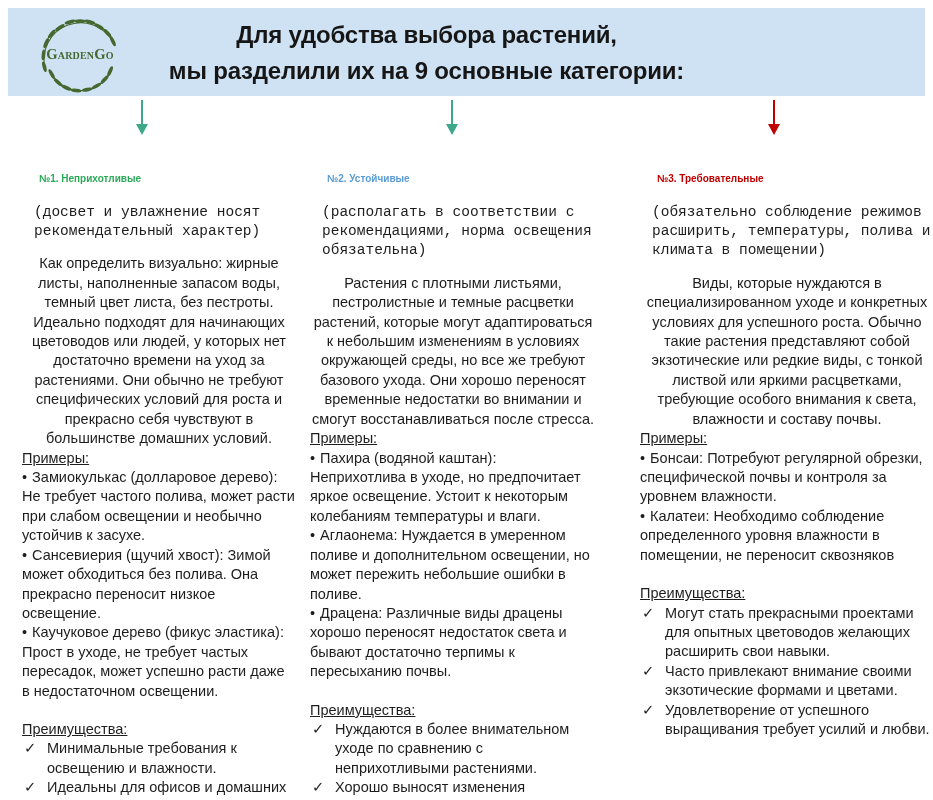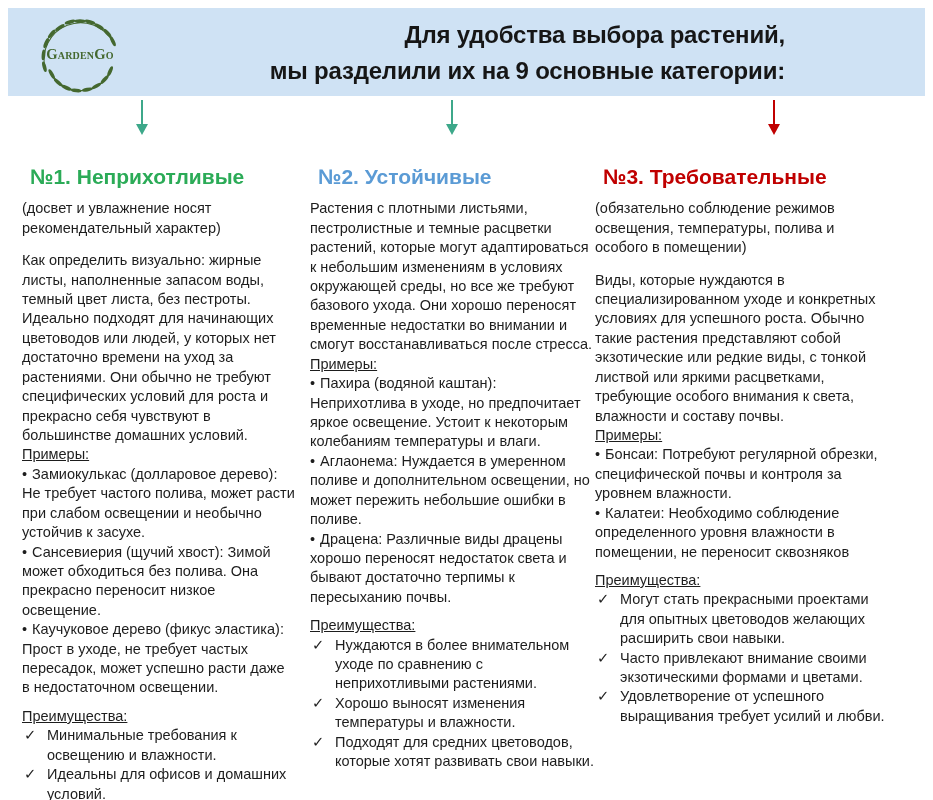--- a/index.html
+++ b/index.html
@@ -14,49 +14,49 @@
   }
   .logo{position:absolute;left:24px;top:4px;width:96px;height:84px;}
   .logo text{
     font-family:"Liberation Serif", serif;font-variant:small-caps;
     font-weight:600;font-size:16px;fill:var(--logo_green,#44682f);
     letter-spacing:0.2px;
   }
   .leaf{fill:var(--logo_green,#44682f);}
   .stem{stroke:var(--logo_green,#44682f);stroke-width:1.1;fill:none;}
   .title{
-    position:absolute;left:60px;right:140px;top:9px;text-align:right;
+    position:absolute;left:60px;right:140px;top:9px;text-align:center;
     font-size:24px;line-height:36px;font-weight:600;color:#161616;
     letter-spacing:-0.2px;
   }
   .arrow{position:absolute;top:100px;width:12px;height:36px;}
   .arrow .shaft{position:absolute;left:5px;top:0;width:1.6px;height:25px;}
   .arrow .head{
     position:absolute;left:0;top:24px;width:0;height:0;
     border-left:6px solid transparent;border-right:6px solid transparent;
     border-top:11px solid transparent;
   }
   .arrow.teal .shaft{background:var(--arrow_teal,#3da88a);}
   .arrow.teal .head{border-top-color:var(--arrow_teal,#3da88a);}
   .arrow.red .shaft{background:var(--arrow_red,#c00000);}
   .arrow.red .head{border-top-color:var(--arrow_red,#c00000);}
   .arrow1{left:136px;} .arrow2{left:446px;} .arrow3{left:768px;}
 
   .col{position:absolute;top:155px;font-size:14.5px;line-height:1.34;}
   .col1{left:22px;width:274px;}
   .col2{left:310px;width:286px;}
-  .col3{left:595px;width:294px;}
-  .col-heading{margin:8px;font-size:21px;font-weight:700;line-height:1.35;}
+  .col3{left:640px;width:294px;}
+  .col-heading{margin:17px;font-size:10px;font-weight:700;line-height:1.35;}
   .col1 .col-heading{color:var(--category1_green,#2bab57);}
   .col2 .col-heading{color:var(--category2_blue,#5b9bd5);}
   .col3 .col-heading{color:var(--category3_red,#c00000);}
-  .subtitle{margin:0 0 13px 0;}
-  .desc{margin:0;}
+  .subtitle{margin:0 0 13px 12px;font-family:Liberation Mono, monospace;}
+  .desc{margin:0;text-align:center;}
   .sec-label{margin:0;text-decoration:underline;}
-  .sec-label.adv-label{margin-top:9px;}
+  .sec-label.adv-label{margin-top:19px;}
   .ex{margin:0;}
   .bullet{margin-right:5px;}
   .adv{margin:0;position:relative;padding-left:25px;}
   .check{position:absolute;left:2px;top:0;}
 </style>
 </head>
 <body>
 
 <div class="header">
   <svg class="logo" viewBox="0 0 100 92">
@@ -113,35 +113,36 @@
   <p class="ex"><span class="bullet">•</span><span>Сансевиерия (щучий хвост): Зимой может обходиться без полива. Она прекрасно переносит низкое освещение.</span></p>
   <p class="ex"><span class="bullet">•</span><span>Каучуковое дерево (фикус эластика): Прост в уходе, не требует частых пересадок, может успешно расти даже в недостаточном освещении.</span></p>
   <p class="sec-label adv-label">Преимущества:</p>
   <p class="adv"><span class="check">✓</span><span>Минимальные требования к освещению и влажности.</span></p>
   <p class="adv"><span class="check">✓</span><span>Идеальны для офисов и домашних условий.</span></p>
   <p class="adv"><span class="check">✓</span><span>Подходят для людей с ограниченным временем на уход за растениями.</span></p>
 </div>
 
 <div class="col col2">
   <p class="col-heading">№2. Устойчивые</p>
+  <p class="subtitle">(располагать в соответствии с рекомендациями, норма освещения обязательна)</p>
   <p class="desc">Растения с плотными листьями, пестролистные и темные расцветки растений, которые могут адаптироваться к небольшим изменениям в условиях окружающей среды, но все же требуют базового ухода. Они хорошо переносят временные недостатки во внимании и смогут восстанавливаться после стресса.</p>
   <p class="sec-label">Примеры:</p>
   <p class="ex"><span class="bullet">•</span><span>Пахира (водяной каштан): Неприхотлива в уходе, но предпочитает яркое освещение. Устоит к некоторым колебаниям температуры и влаги.</span></p>
   <p class="ex"><span class="bullet">•</span><span>Аглаонема: Нуждается в умеренном поливе и дополнительном освещении, но может пережить небольшие ошибки в поливе.</span></p>
   <p class="ex"><span class="bullet">•</span><span>Драцена: Различные виды драцены хорошо переносят недостаток света и бывают достаточно терпимы к пересыханию почвы.</span></p>
   <p class="sec-label adv-label">Преимущества:</p>
   <p class="adv"><span class="check">✓</span><span>Нуждаются в более внимательном уходе по сравнению с неприхотливыми растениями.</span></p>
   <p class="adv"><span class="check">✓</span><span>Хорошо выносят изменения температуры и влажности.</span></p>
   <p class="adv"><span class="check">✓</span><span>Подходят для средних цветоводов, которые хотят развивать свои навыки.</span></p>
 </div>
 
 <div class="col col3">
   <p class="col-heading">№3. Требовательные</p>
-  <p class="subtitle">(обязательно соблюдение режимов освещения, температуры, полива и особого в помещении)</p>
+  <p class="subtitle">(обязательно соблюдение режимов расширить, температуры, полива и климата в помещении)</p>
   <p class="desc">Виды, которые нуждаются в специализированном уходе и конкретных условиях для успешного роста. Обычно такие растения представляют собой экзотические или редкие виды, с тонкой листвой или яркими расцветками, требующие особого внимания к света, влажности и составу почвы.</p>
   <p class="sec-label">Примеры:</p>
   <p class="ex"><span class="bullet">•</span><span>Бонсаи: Потребуют регулярной обрезки, специфической почвы и контроля за уровнем влажности.</span></p>
   <p class="ex"><span class="bullet">•</span><span>Калатеи: Необходимо соблюдение определенного уровня влажности в помещении, не переносит сквозняков</span></p>
   <p class="sec-label adv-label">Преимущества:</p>
   <p class="adv"><span class="check">✓</span><span>Могут стать прекрасными проектами для опытных цветоводов желающих расширить свои навыки.</span></p>
-  <p class="adv"><span class="check">✓</span><span>Часто привлекают внимание своими экзотическими формами и цветами.</span></p>
+  <p class="adv"><span class="check">✓</span><span>Часто привлекают внимание своими экзотические формами и цветами.</span></p>
   <p class="adv"><span class="check">✓</span><span>Удовлетворение от успешного выращивания требует усилий и любви.</span></p>
 </div>
 
 </body></html>

